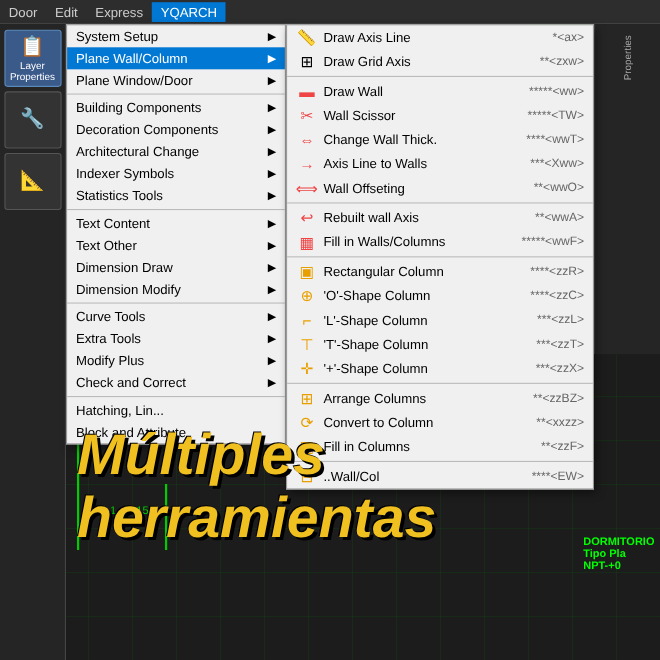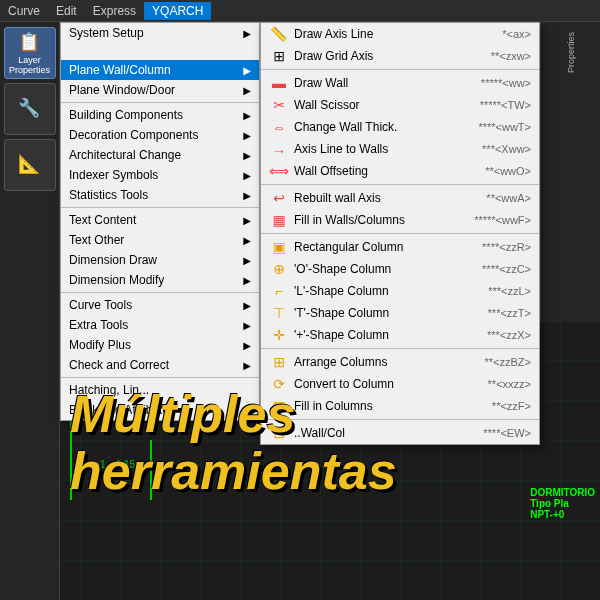--- a/index.html
+++ b/index.html
@@ -142,21 +142,20 @@
       padding: 3px 8px;
       cursor: pointer;
       color: #000;
       font-size: 12px;
       white-space: nowrap;
       gap: 11px;
     }
     .menu-item.highlighted {
       background: #0078d4;
       color: white;
-      margin-top: 17px;
     }
     .menu-item .arrow {
       margin-left: 10px;
       font-size: 10px;
     }
     .menu-separator {
       height: 1px;
       background: #bbb;
       margin: 2px 0;
     }
@@ -268,21 +267,21 @@
 
 <div class="cad-bg"></div>
 
 <div class="cad-line" style="top:300px;left:70px;width:200px;height:2px;"></div>
 <div class="cad-line" style="top:350px;left:70px;width:2px;height:150px;"></div>
 <div class="cad-line" style="top:350px;left:70px;width:150px;height:2px;"></div>
 <div class="cad-line" style="top:400px;left:70px;width:200px;height:2px;"></div>
 <div class="cad-line" style="top:440px;left:150px;width:2px;height:60px;"></div>
 
 <div class="menubar">
-  <div class="menubar-item">Curve</div>
+  <div class="menubar-item">Door</div>
   <div class="menubar-item">Edit</div>
   <div class="menubar-item">Express</div>
   <div class="menubar-item active">YQARCH</div>
 </div>
 
 <div class="bylayer-badge">ByLayer</div>
 
 <div class="left-panel">
   <div class="left-panel-item active">
     <div class="icon">📋</div>

